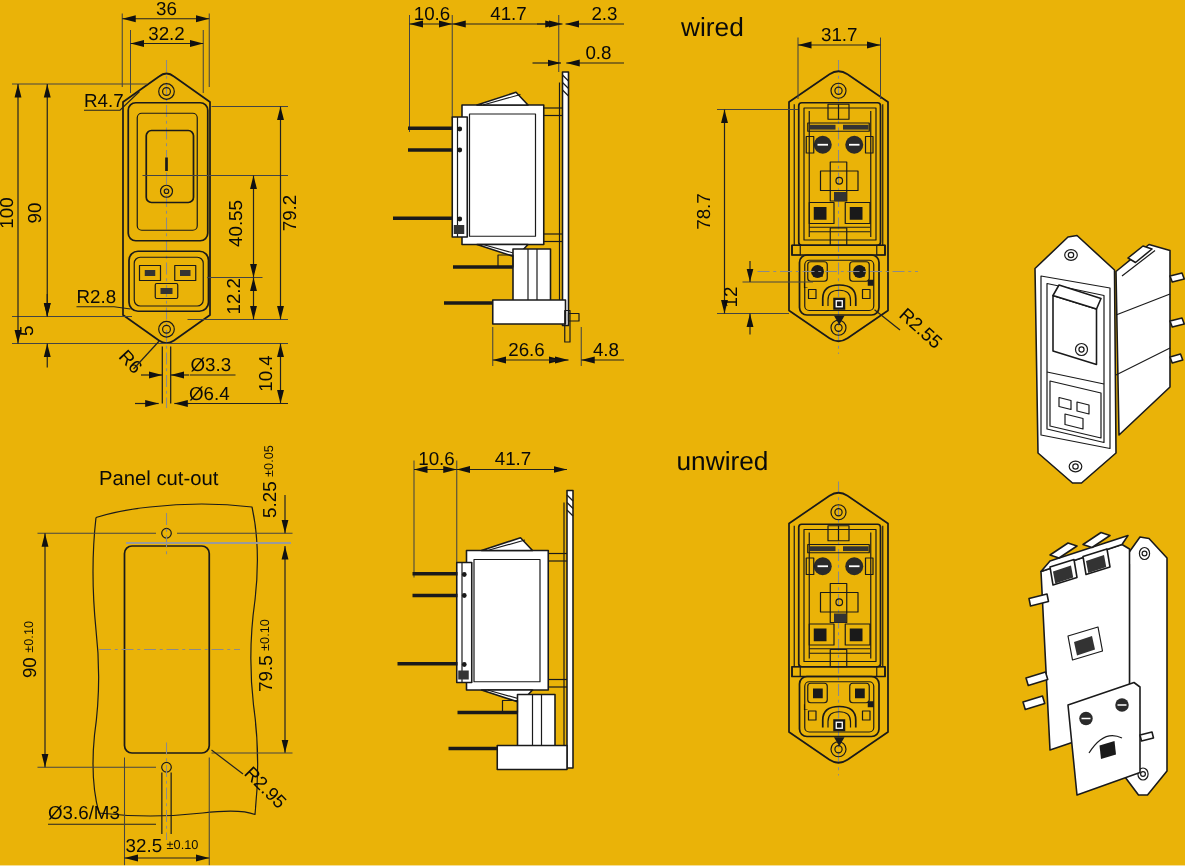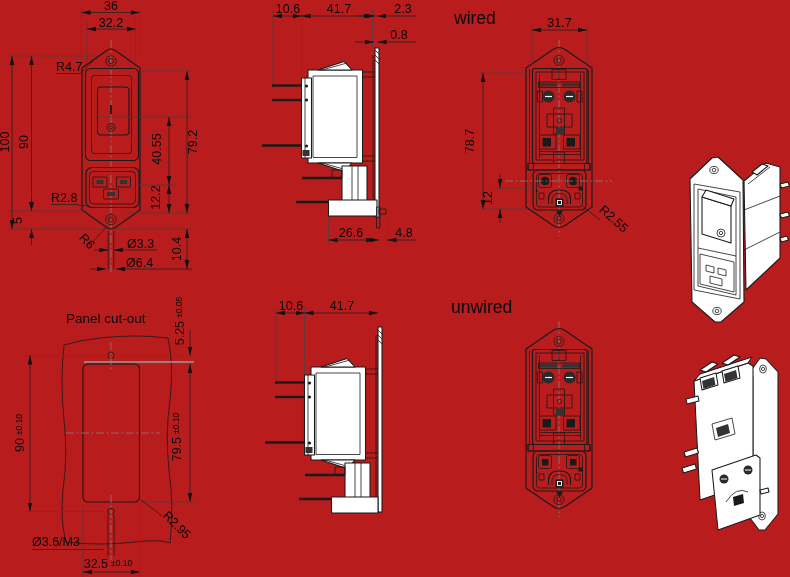--- a/index.html
+++ b/index.html
@@ -1,16 +1,16 @@
 <!DOCTYPE html>
 <html><head>
 <meta charset="utf-8">
 <style>
   html,body{margin:0;padding:0;background:#fff;}
-  .canvas{position:relative;width:790px;height:577px;background:#b91c1c;overflow:hidden;
+  .canvas{position:relative;width:790px;height:577px;background:#eab308;overflow:hidden;
           font-family:"Liberation Sans", sans-serif;}
   svg{position:absolute;inset:0;}
   .ol{stroke:#1a1a1a;stroke-width:1.15;fill:none;stroke-linejoin:round;}
   .ol2{stroke:#1a1a1a;stroke-width:0.8;fill:none;stroke-linejoin:round;}
   .olw{stroke:#1a1a1a;stroke-width:1.05;fill:#fff;stroke-linejoin:round;}
   .thick{stroke:#1a1a1a;stroke-width:2.4;fill:none;}
   .dim{stroke:#222;stroke-width:0.8;fill:none;}
   .ext{stroke:#444;stroke-width:0.7;fill:none;}
   .cl{stroke:#8a8a8a;stroke-width:0.7;fill:none;stroke-dasharray:8 2.5 2 2.5;}
   .gx{stroke:#9a9a9a;stroke-width:1.4;fill:none;}

